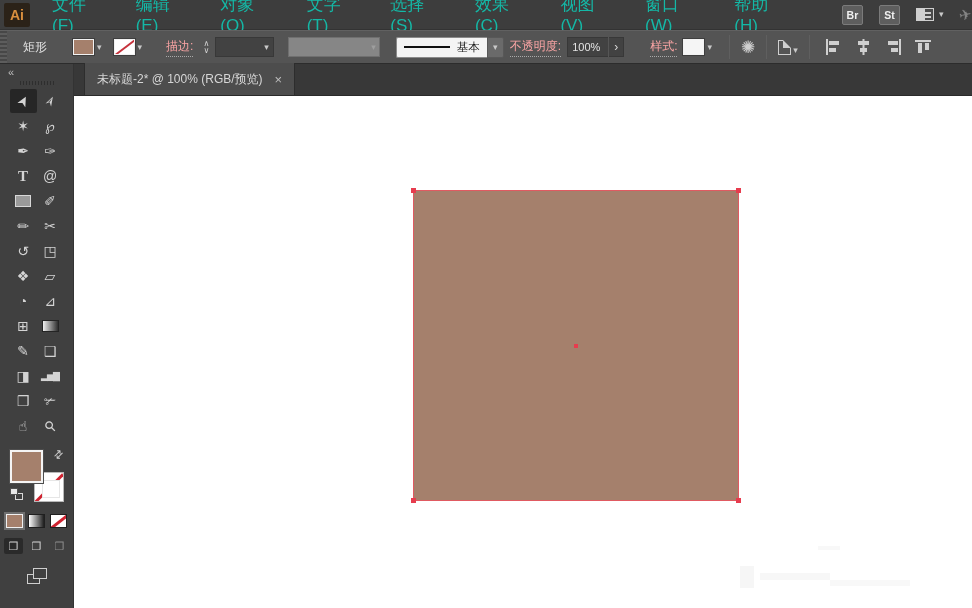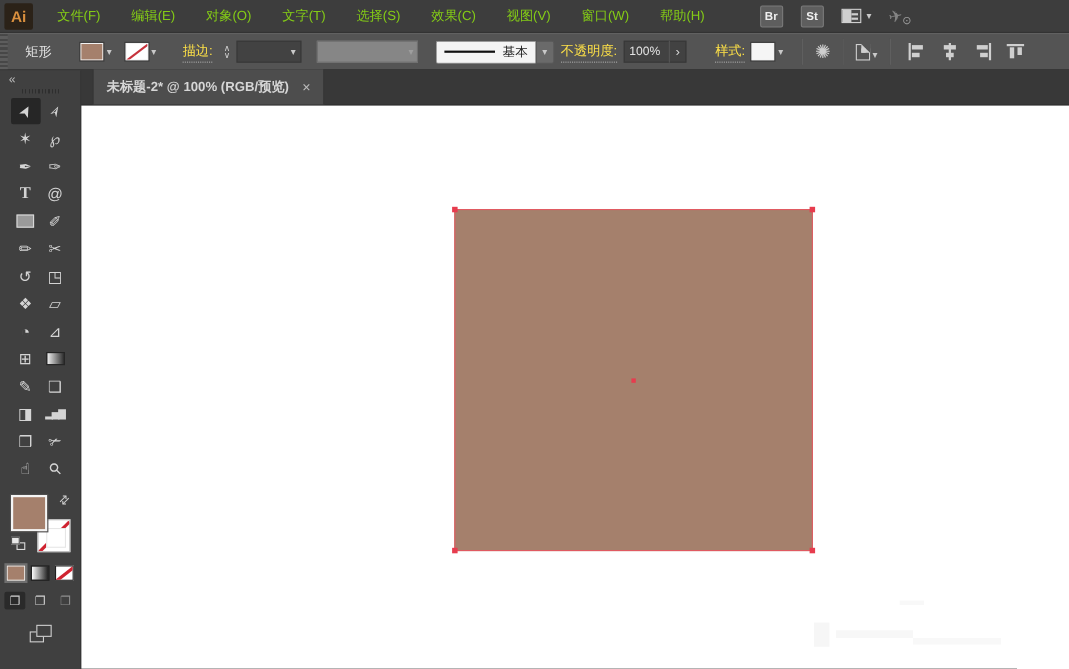--- a/index.html
+++ b/index.html
@@ -7,21 +7,21 @@
     font-family:"Liberation Sans","DejaVu Sans",sans-serif; background:#3c3c3c; }
   .app { width:972px; height:608px; display:flex; flex-direction:column; }
 
   
   .menubar { height:30px; background:#3d3d3d; display:flex; align-items:center;
     padding-left:4px; flex:none; border-bottom:1px solid #333; }
   .ai-logo { width:26px; height:24px; background:#2b2218; color:#d98f3e;
     font-weight:bold; font-size:14px; display:flex; align-items:center; justify-content:center;
     border-radius:2px; margin-right:8px; }
   .menu-items { display:flex; align-items:center; height:100%; }
-  .menu-item { color:#84cc16; font-size:12px; padding:0 14px; height:100%;
+  .menu-item { color:#14b8a6; font-size:17px; padding:0 14px; height:100%;
     display:flex; align-items:center; cursor:default; }
   .mb-right { display:flex; align-items:center; margin-left:36px; gap:16px; }
   .app-chip { width:21px; height:20px; background:#5e5e5e; border:1px solid #7b7b7b;
     color:#f0f0f0; font-size:10.5px; font-weight:bold; display:flex; align-items:center;
     justify-content:center; border-radius:2px; }
   .ws-switcher { display:flex; align-items:center; gap:5px; color:#cfcfcf; }
   .ws-icon { width:18px; height:13px; border:1px solid #cfcfcf; position:relative; background:#4a4a4a; }
   .ws-icon::before { content:""; position:absolute; left:0; top:0; width:8px; height:11px; background:#cfcfcf; }
   .ws-icon::after { content:""; position:absolute; right:2px; top:3px; width:6px; height:2px;
     background:#cfcfcf; box-shadow:0 4px 0 #cfcfcf; }
@@ -29,21 +29,21 @@
   .sync-icon { color:#969696; font-size:15px; opacity:.8; transform:rotate(-12deg); position:relative; }
   .sync-icon::after { content:"⊙"; position:absolute; right:-7px; bottom:-3px; font-size:10px;
     color:#b5b5b5; transform:rotate(12deg); }
 
   
   .controlbar { height:34px; background:#545454; border-top:1px solid #616161;
     border-bottom:1px solid #2c2c2c; display:flex; align-items:center; flex:none; gap:6px; padding-right:21px; }
   .grip { width:7px; align-self:stretch;
     background:repeating-linear-gradient(180deg,#474747 0 2px,#5d5d5d 2px 4px); margin-right:4px; }
   .cb-label { color:#e3e3e3; font-size:12px; margin:0 20px 0 6px; }
-  .cb-link { color:#fde047; font-size:12px; border-bottom:1px dotted #aaa; padding-bottom:1px; }
+  .cb-link { color:#fca5a5; font-size:12px; border-bottom:1px dotted #aaa; padding-bottom:1px; }
   .sw-group { display:flex; align-items:center; gap:3px; margin-right:6px; }
   .swatch { width:21px; height:16px; border:1px solid #f2f2f2; outline:1px solid #3e3e3e; }
   .swatch.none { background:#fff; position:relative; overflow:hidden; }
   .swatch.none::before { content:""; position:absolute; left:-3px; right:-3px; top:50%;
     height:2px; background:#c6323c; transform:rotate(-37deg); }
   .stepper { display:flex; flex-direction:column; gap:0; margin-left:4px; }
   .stepper span { color:#d2d2d2; font-size:8px; line-height:7px; text-align:center; }
   .dark-wrap { display:flex; align-items:center; background:#424242; border:1px solid #383838;
     height:20px; }
   .dark-field { background:transparent; border:none; outline:none; color:#e4e4e4;
@@ -130,21 +130,21 @@
   .screen-mode .r1 { position:absolute; left:0; bottom:0; width:13px; height:10px; border:1px solid #cfcfcf; }
   .screen-mode .r2 { position:absolute; right:0; top:0; width:14px; height:11px; border:1px solid #cfcfcf;
     background:#404040; }
 
   
   .doc-col { flex:1; display:flex; flex-direction:column; min-width:0; }
   .tabbar { height:32px; background:#383838; display:flex; align-items:flex-end; flex:none;
     border-bottom:1px solid #2a2a2a; }
   .tab { height:32px; background:#4d4d4d; display:flex; align-items:center; margin-left:10px;
     padding:0 12px; gap:12px; border-right:1px solid #2d2d2d; border-left:1px solid #2d2d2d; }
-  .tab-title { color:#d6d6d6; font-size:12px; white-space:nowrap;font-weight:bold; }
+  .tab-title { color:#d6d6d6; font-size:12px; white-space:nowrap; }
   .tab-close { color:#bdbdbd; font-size:13px; line-height:1; cursor:default; }
 
   .canvas { flex:1; background:#ffffff; position:relative; overflow:hidden; }
   .art-rect { position:absolute; left:339px; top:94px; width:326px; height:311px;
     border:1px solid #e05a61; }
   .anchor { position:absolute; width:5px; height:5px; }
   .a-tl { left:-3px; top:-3px; } .a-tr { right:-3px; top:-3px; }
   .a-bl { left:-3px; bottom:-3px; } .a-br { right:-3px; bottom:-3px; }
   .center-pt { position:absolute; left:50%; top:50%; width:4px; height:4px;
     transform:translate(-50%,-50%); }

